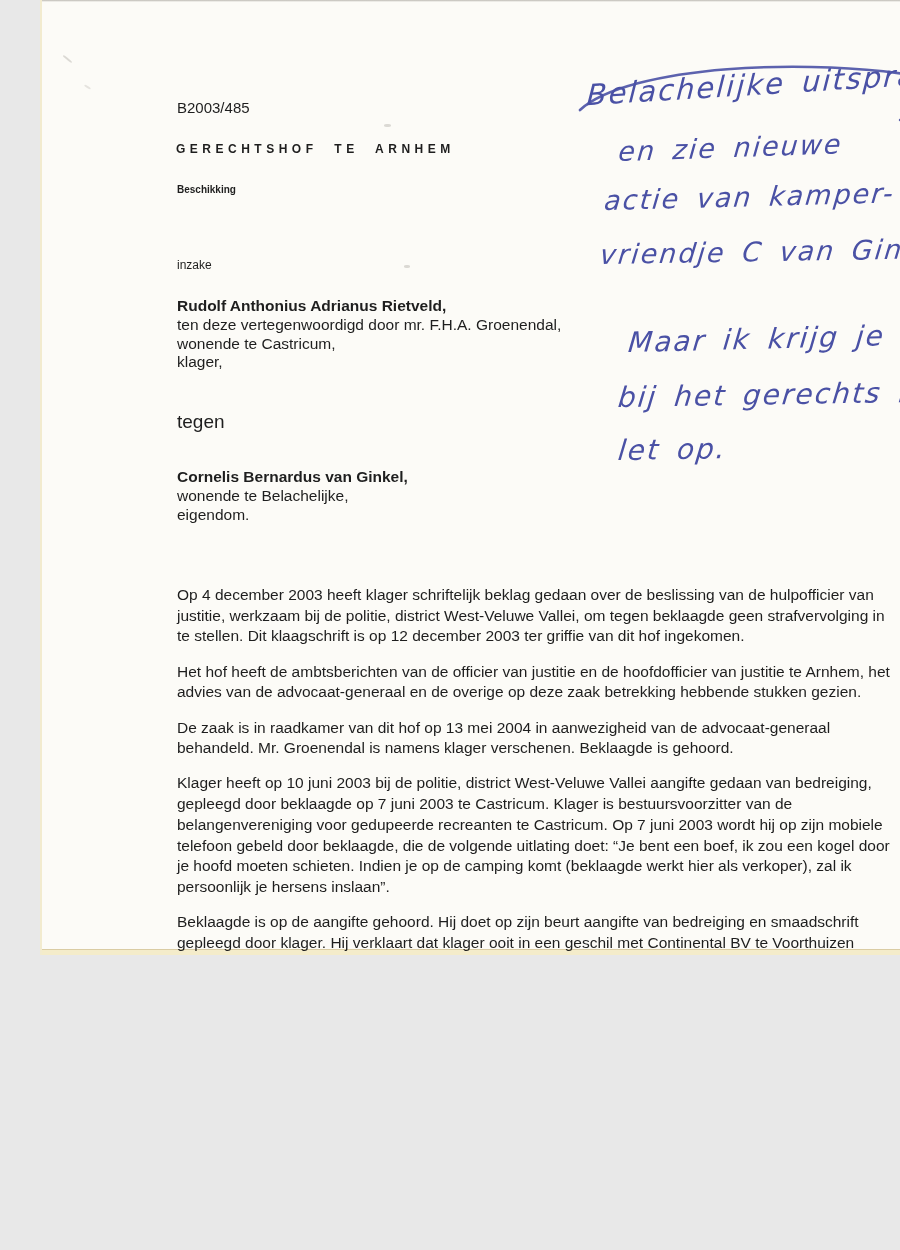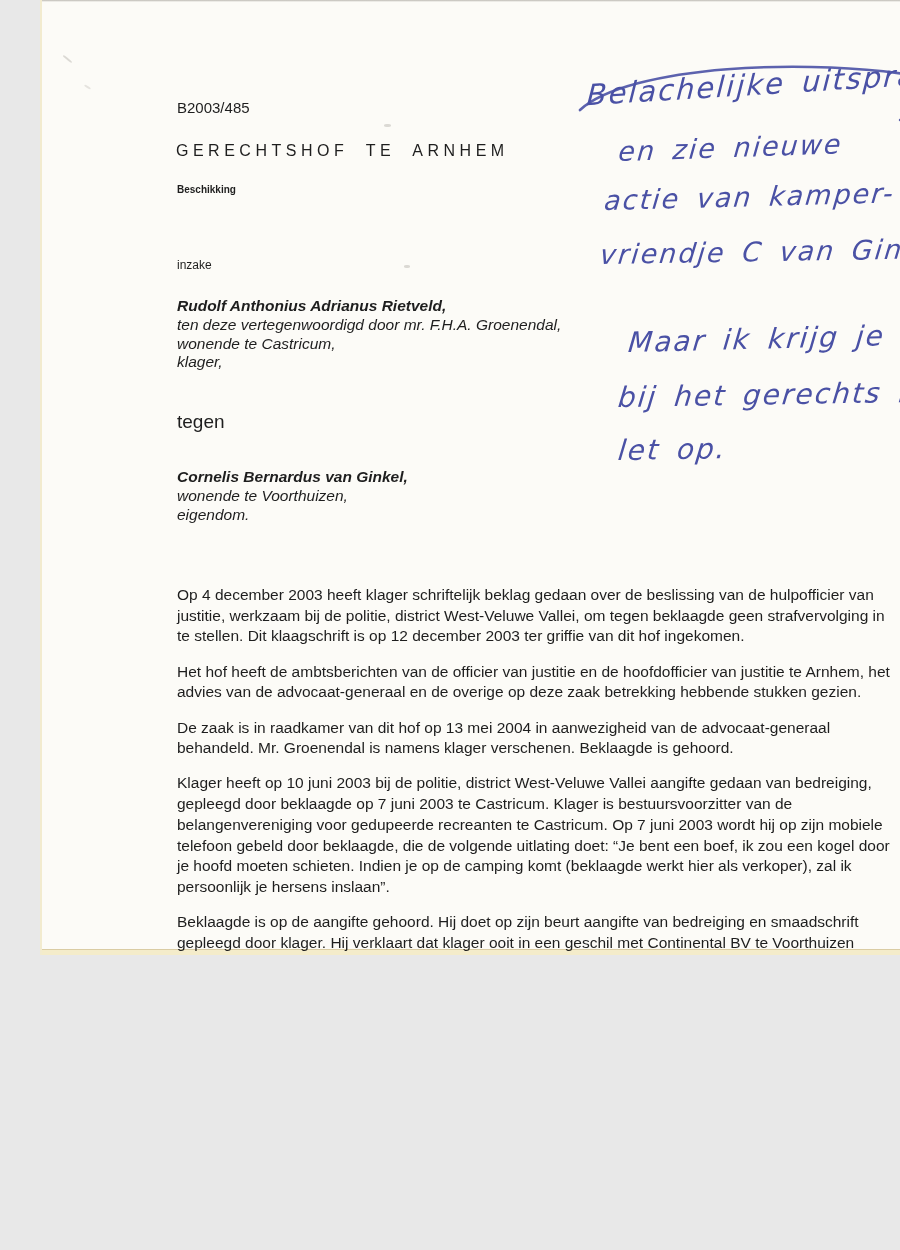--- a/index.html
+++ b/index.html
@@ -18,25 +18,25 @@
   .edge-right{position:absolute;right:0;top:0;width:4px;height:100%;
     background:linear-gradient(to bottom, rgba(55,52,46,.55), rgba(120,112,95,.12) 22%, rgba(120,112,95,.10));}
   .edge-bottom{position:absolute;left:0;bottom:0;width:100%;height:6px;
     background:linear-gradient(to bottom, rgba(190,165,95,.55) 0 1px, #f4ecca 1px);}
   .edge-left{position:absolute;left:0;top:0;width:2px;height:100%;background:#f2ebcf;}
   .speck{position:absolute;background:rgba(70,66,58,.18);border-radius:40%;}
 
   
   .abs{position:absolute;}
   .case-number{left:137px;top:99px;font-size:15px;}
-  .court-title{left:136px;top:142px;font-size:16px;font-weight:normal;
+  .court-title{left:136px;top:142px;font-size:12px;font-weight:bold;
     letter-spacing:4.5px;word-spacing:9px;text-align:center;}
   .doc-type{left:137px;top:184px;font-size:10px;font-weight:bold;}
   .inzake{left:137px;top:258px;font-size:12px;}
-  .party{left:137px;font-size:15.5px;line-height:18.8px;font-style:italic;}
+  .party{left:137px;font-size:15.5px;line-height:18.8px;}
   .party-claimant{top:297px;}
   .party-defendant{top:468px;}
   .party .p-name{font-weight:bold;}
   .versus{left:137px;top:411px;font-size:19px;}
 
   .body-text{left:137px;top:585px;width:722px;font-size:15.5px;line-height:20.7px;}
   .body-text p{margin:0 0 14.5px 0;}
   .section-heading{font-weight:bold;font-style:italic;margin:0 0 22px 0;font-size:15.5px;}
 
   
@@ -85,21 +85,21 @@
     <div class="p-name">Rudolf Anthonius Adrianus Rietveld,</div>
     <div>ten deze vertegenwoordigd door mr. F.H.A. Groenendal,</div>
     <div>wonende te Castricum,</div>
     <div>klager,</div>
   </div>
 
   <div class="abs versus">tegen</div>
 
   <div class="abs party party-defendant">
     <div class="p-name">Cornelis Bernardus van Ginkel,</div>
-    <div>wonende te Voorthuizen,</div>
+    <div>wonende te Belachelijke,</div>
     <div>eigendom.</div>
   </div>
 
   <div class="abs body-text">
     <p>Op 4 december 2003 heeft klager schriftelijk beklag gedaan over de beslissing van de hulpofficier van justitie, werkzaam bij de politie, district West-Veluwe Vallei, om tegen beklaagde geen strafvervolging in te stellen. Dit klaagschrift is op 12 december 2003 ter griffie van dit hof ingekomen.</p>
     <p>Het hof heeft de ambtsberichten van de officier van justitie en de hoofdofficier van justitie te Arnhem, het advies van de advocaat-generaal en de overige op deze zaak betrekking hebbende stukken gezien.</p>
     <p>De zaak is in raadkamer van dit hof op 13 mei 2004 in aanwezigheid van de advocaat-generaal behandeld. Mr. Groenendal is namens klager verschenen. Beklaagde is gehoord.</p>
     <p>Klager heeft op 10 juni 2003 bij de politie, district West-Veluwe Vallei aangifte gedaan van bedreiging, gepleegd door beklaagde op 7 juni 2003 te Castricum. Klager is bestuursvoorzitter van de belangenvereniging voor gedupeerde recreanten te Castricum. Op 7 juni 2003 wordt hij op zijn mobiele telefoon gebeld door beklaagde, die de volgende uitlating doet: “Je bent een boef, ik zou een kogel door je hoofd moeten schieten. Indien je op de camping komt (beklaagde werkt hier als verkoper), zal ik persoonlijk je hersens inslaan”.</p>
     <p>Beklaagde is op de aangifte gehoord. Hij doet op zijn beurt aangifte van bedreiging en smaadschrift gepleegd door klager. Hij verklaart dat klager ooit in een geschil met Continental BV te Voorthuizen verwikkeld is geweest. Beklaagde is eigenaar van een bedrijf dat onder andere chalets, die eigendom zijn van Continental BV, verkoopt. Klager heeft beklaagde regelmatig telefonisch beledigd en belastende informatie over beklaagdes bedrijf op een internetsite geplaatst. Op 7 juni 2003 belt klager hem wederom op. Beklaagde wordt boos als blijkt dat hij klager aan de telefoon heeft en beledigt hem. De gedane uitlatingen zijn</p>
   </div>

